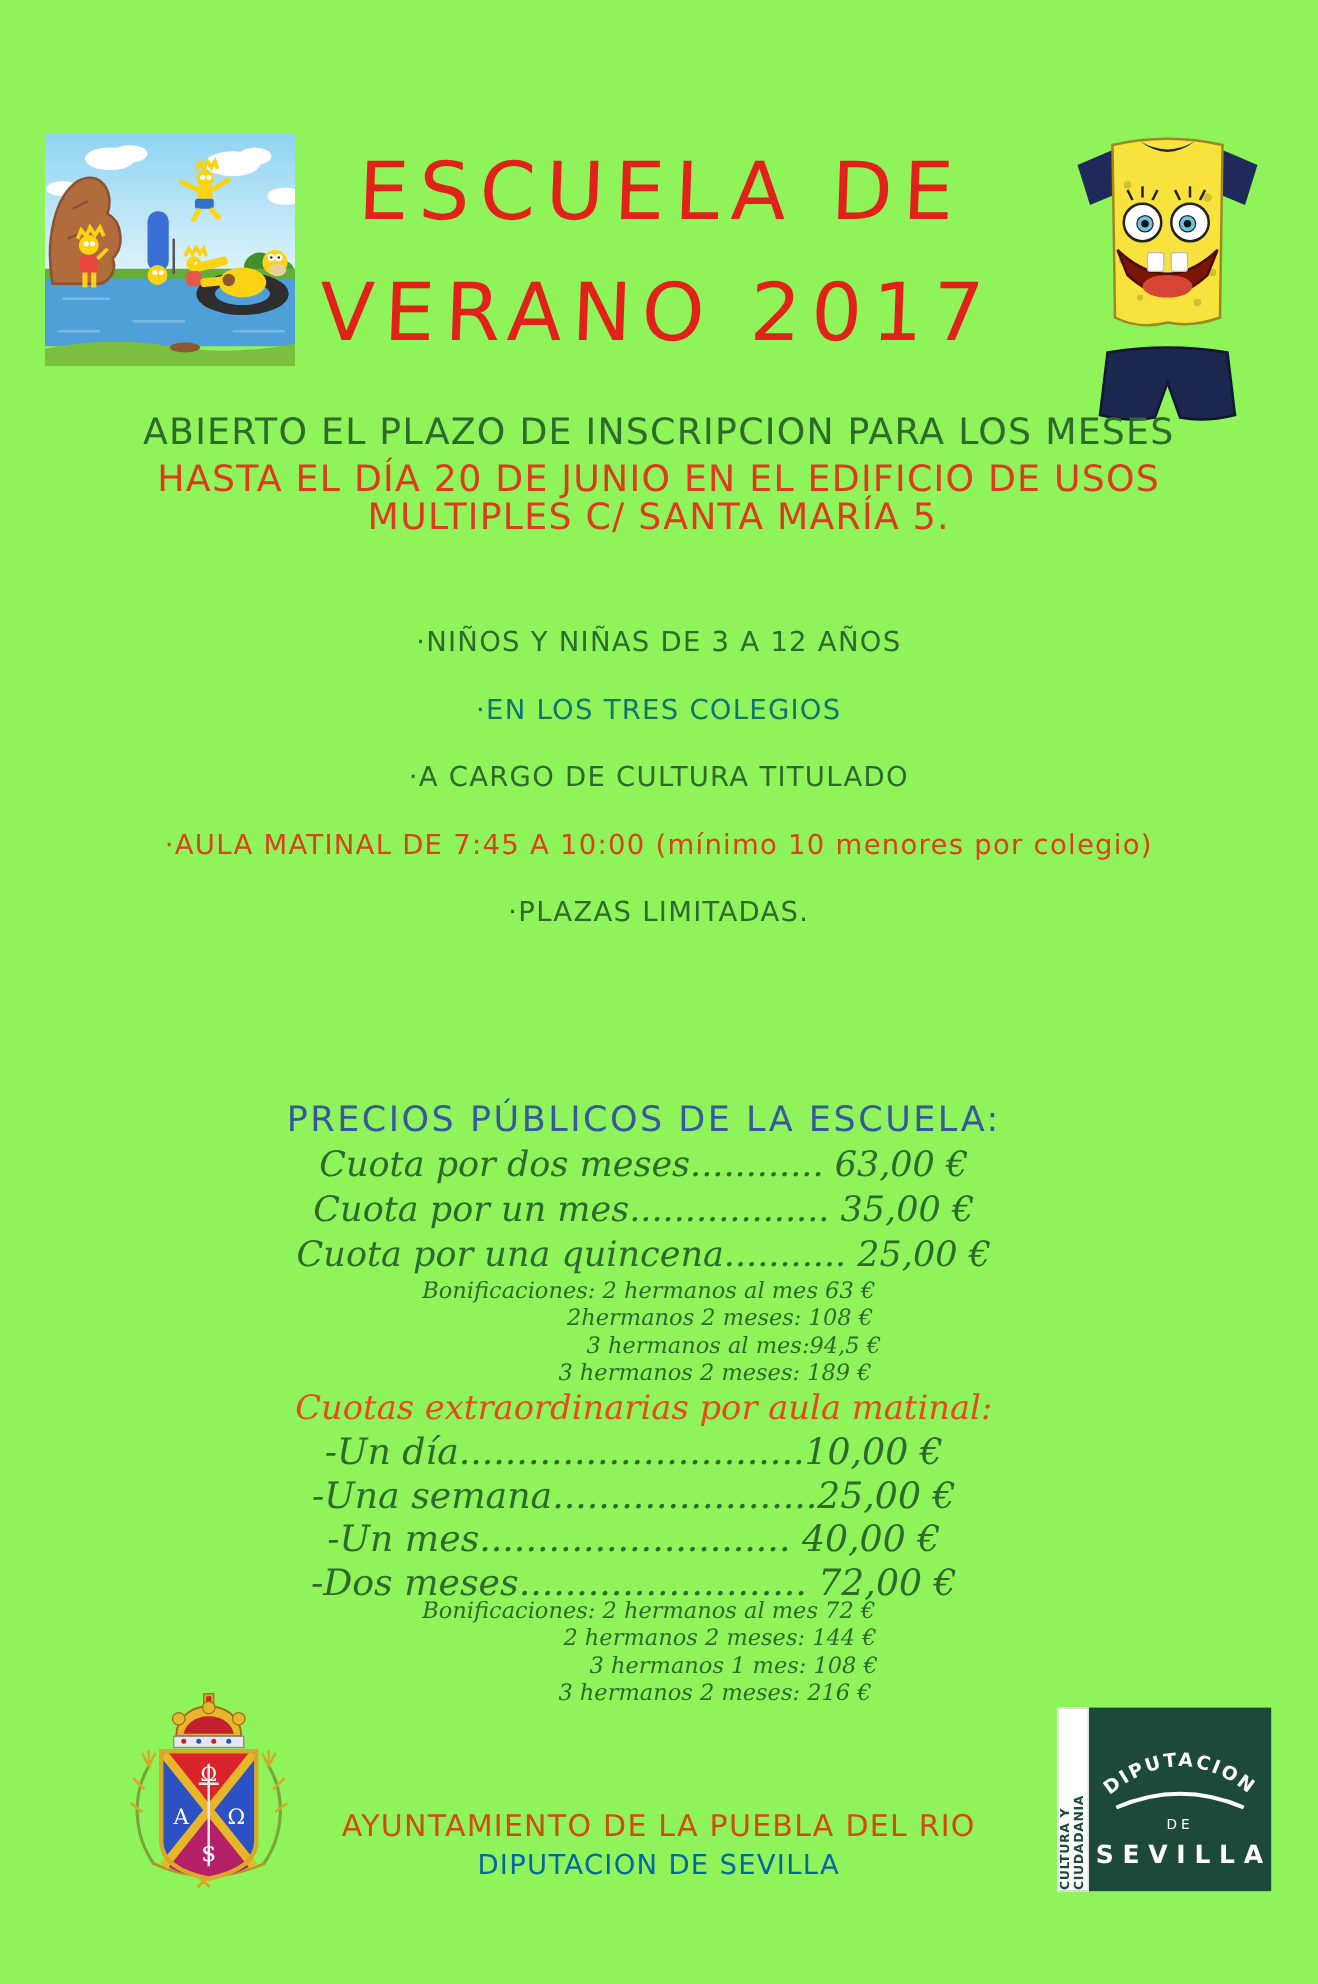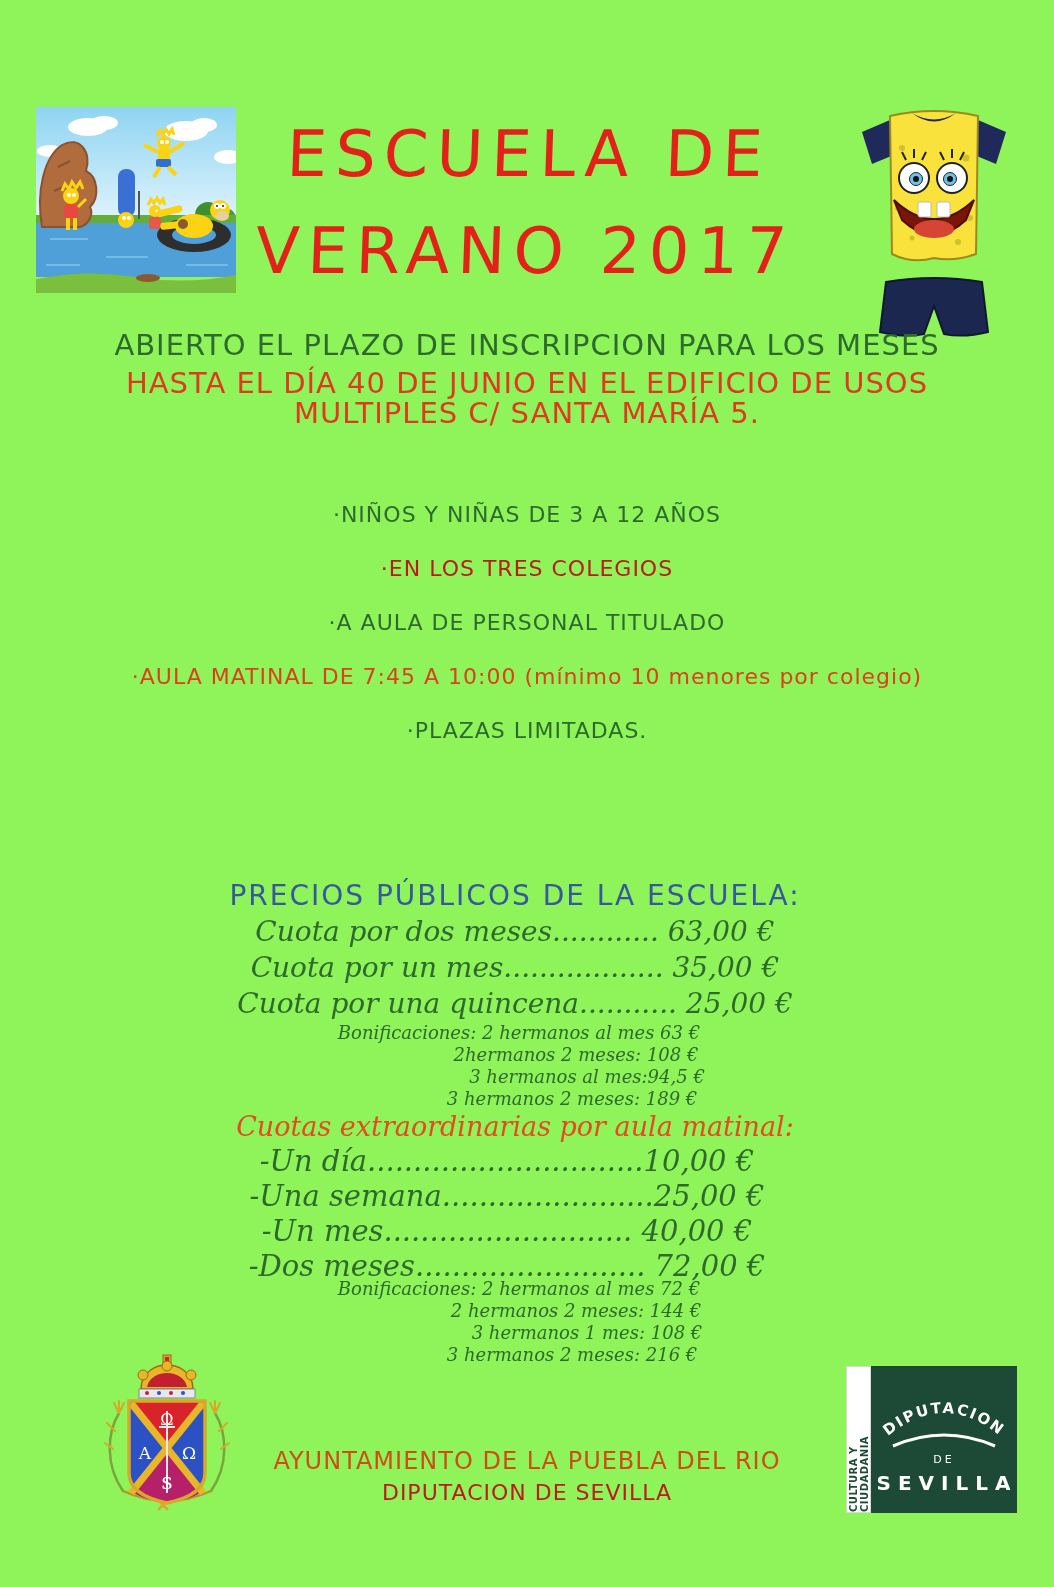--- a/index.html
+++ b/index.html
@@ -22,38 +22,38 @@
   #title .t-line{white-space:nowrap;}
 
   #intro{top:330px;}
   .intro-green{color:#2d6a2c;font-size:29px;line-height:31px;}
   .intro-red{color:#de3b1e;font-size:29px;line-height:30px;}
   .gap7{margin-top:7px;}
 
   #bullets{top:488px;font-size:22px;}
   .bullet{line-height:54px;white-space:nowrap;}
   [data-color="green"]{color:#2d6a2c;}
-  [data-color="red"]{color:#b91c1c;}
+  [data-color="red"]{color:#0f766e;}
   [data-color="orange"]{color:#d8431b;}
 
   #pricelist{top:878px;}
   .prices-heading{color:#35599c;font-size:28px;line-height:36px;letter-spacing:2px;transform:translateX(-12px);}
   .price-item{color:#2d6a2c;font-size:28px;line-height:36px;transform:translateX(-12px);white-space:nowrap;}
   .bonus{color:#2d6a2c;font-size:18px;line-height:22px;white-space:nowrap;}
   .bonus-block .bonus:nth-child(1){transform:translateX(-8px);}
   .bonus-block .bonus:nth-child(2){transform:translateX(49px);}
   .bonus-block .bonus:nth-child(3){transform:translateX(60px);}
   .bonus-block .bonus:nth-child(4){transform:translateX(45px);}
   .matinal-heading{color:#e24c1e;font-size:27px;line-height:34px;transform:translateX(-12px);}
   .matinal-item{color:#2d6a2c;font-size:29px;line-height:35px;transform:translateX(-20px);white-space:nowrap;}
   .bonus-block.second{margin-top:-6px;}
 
   #footer-text{top:1447px;}
   .footer-ayto{color:#ce4d15;font-size:24px;line-height:28px;letter-spacing:1px;}
-  .footer-dipu{color:#b91c1c;font-size:22px;line-height:26px;letter-spacing:1px;margin-top:5px;}
+  .footer-dipu{color:#0369a1;font-size:22px;line-height:26px;letter-spacing:1px;margin-top:5px;}
 
   
   #simpsons{left:36px;top:107px;width:200px;height:186px;}
   #pyjama{left:850px;top:86px;width:168px;height:252px;}
   #crest{left:101px;top:1353px;width:132px;height:166px;}
 
   
   #dipu-logo{left:846px;top:1366px;width:171px;height:147px;display:flex;background:#fff;}
   #dipu-strip{width:25px;background:#ffffff;position:relative;border:1px solid #d8d8d8;box-sizing:border-box;}
   #dipu-strip .vtext{
@@ -203,28 +203,28 @@
   </svg>
 </div>
 
 <div class="abs" id="title">
   <div class="t-line">ESCUELA DE</div>
   <div class="t-line">VERANO 2017</div>
 </div>
 
 <div class="abs center chalk" id="intro">
   <div class="intro-green">ABIERTO EL PLAZO DE INSCRIPCION PARA LOS MESES</div>
-  <div class="intro-red gap7">HASTA EL DÍA 40 DE JUNIO EN EL EDIFICIO DE USOS</div>
+  <div class="intro-red gap7">HASTA EL DÍA 20 DE JUNIO EN EL EDIFICIO DE USOS</div>
   <div class="intro-red">MULTIPLES C/ SANTA MARÍA 5.</div>
 </div>
 
 <div class="abs center chalk" id="bullets">
   <div class="bullet" data-color="green">·NIÑOS Y NIÑAS DE 3 A 12 AÑOS</div>
   <div class="bullet" data-color="red">·EN LOS TRES COLEGIOS</div>
-  <div class="bullet" data-color="green">·A AULA DE PERSONAL TITULADO</div>
+  <div class="bullet" data-color="green">·A CARGO DE CULTURA TITULADO</div>
   <div class="bullet" data-color="orange">·AULA MATINAL DE 7:45 A 10:00 (mínimo 10 menores por colegio)</div>
   <div class="bullet" data-color="green">·PLAZAS LIMITADAS.</div>
 </div>
 
 <div class="abs center" id="pricelist">
   <div class="prices-heading chalk">PRECIOS PÚBLICOS DE LA ESCUELA:</div>
   <div class="price-item script">Cuota por dos meses............ 63,00 €</div>
   <div class="price-item script">Cuota por un mes.................. 35,00 €</div>
   <div class="price-item script">Cuota por una quincena........... 25,00 €</div>
   <div class="bonus-block">

